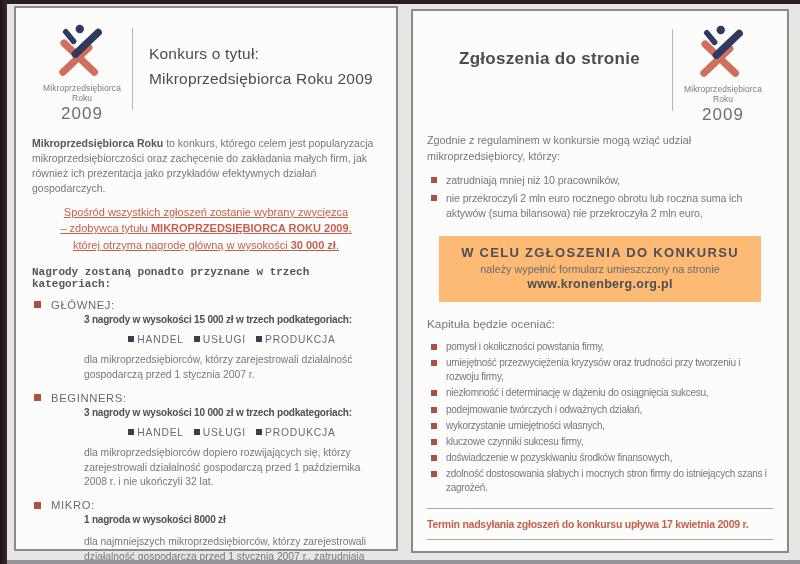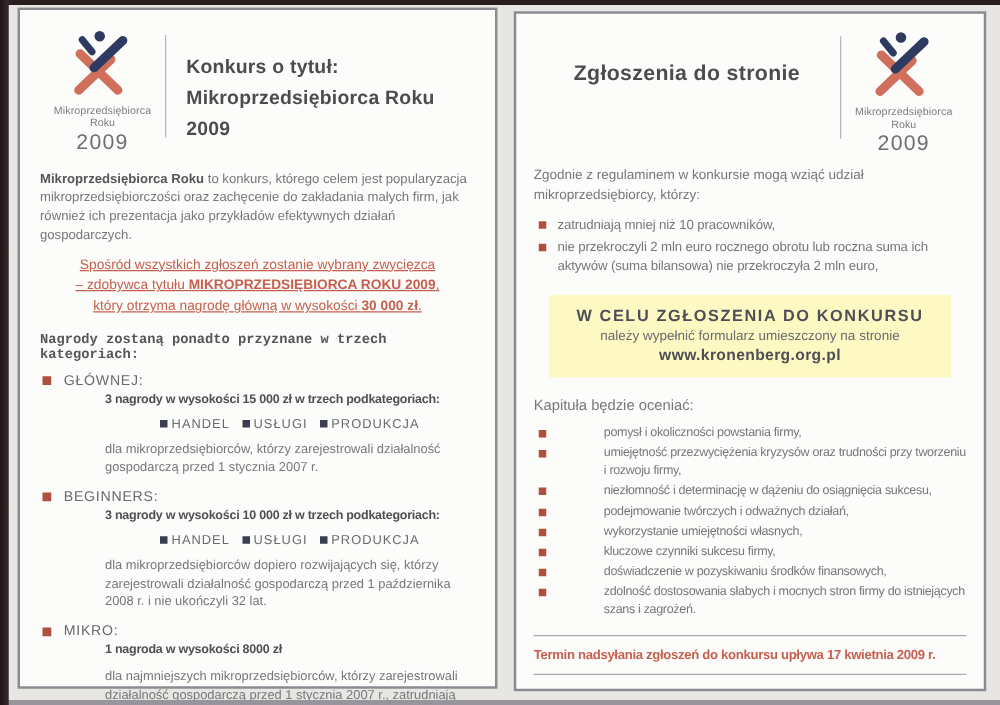--- a/index.html
+++ b/index.html
@@ -25,21 +25,21 @@
 
   
   .hdr { display:flex; align-items:flex-start; }
   .logo-block { width:100px; text-align:center; padding-top:8px; flex:0 0 auto; }
   .logo-block svg { display:block; margin:0 auto; }
   .logo-name { font-size:8.5px; color:#7c7c80; margin-top:3px; letter-spacing:0.1px; }
   .logo-roku { font-size:8.5px; color:#7c7c80; }
   .logo-year { font-size:17px; color:#6e6e72; letter-spacing:1px; margin-top:1px; }
   .vdiv { width:1px; background:#b7b7ba; height:82px; margin-top:12px; flex:0 0 auto; }
 
-  .left-title { padding:26px 0 0 16px; font-size:15.5px; font-weight:bold; color:#4c4c50; line-height:1.6; letter-spacing:0.2px; }
+  .left-title { padding:26px 0 0 16px; font-size:15.5px; font-weight:normal; color:#4c4c50; line-height:1.6; letter-spacing:0.2px; }
   .right-title-wrap { flex:1; text-align:center; padding-top:32px; }
   .right-title { font-size:17px; font-weight:bold; color:#4c4c50; letter-spacing:0.3px; }
 
   
   .intro { margin-top:12px; font-size:10.5px; line-height:1.42; color:#77777a; }
   .intro b { color:#55555a; }
   .highlight { margin-top:8px; text-align:center; color:#c6604e; font-size:11px; line-height:1.52;text-decoration:underline; }
   .highlight b { font-weight:bold; }
   .cats-heading { margin-top:12px; font-size:11px; font-weight:bold; color:#55555a;font-family:Liberation Mono, monospace; }
   .cat { margin-top:9px; }
@@ -52,26 +52,26 @@
   .subcats { margin:9px 0 0 52px; display:flex; justify-content:center; gap:10px; }
   .subcat { display:inline-flex; align-items:center; font-size:10.3px; color:#6a6a6e; letter-spacing:0.8px; }
   .cat-desc { margin:8px 0 0 52px; font-size:10.3px; line-height:1.45; color:#77777a; max-width:305px; }
 
   
   .r-intro { margin-top:8px; font-size:10.8px; line-height:1.45; color:#77777a; }
   .blist { margin-top:9px; }
   .brow { display:flex; margin-top:3px; }
   .brow .sq.red { width:6px; height:6px; margin:4px 9px 0 4px; }
   .brow .txt { font-size:10.6px; line-height:1.4; color:#77777a; letter-spacing:-0.1px; }
-  .cta-box { margin:15px 12px 0 12px; background:#fef9c3; text-align:center; padding:9px 6px 11px 6px; }
+  .cta-box { margin:15px 12px 0 12px; background:#fdba74; text-align:center; padding:9px 6px 11px 6px; }
   .cta-1 { font-size:13px; font-weight:bold; color:#4e4e58; letter-spacing:1.3px; }
   .cta-2 { font-size:10.8px; color:#6a6a6e; margin-top:3px; }
   .cta-3 { font-size:12.5px; font-weight:bold; color:#4e4e55; margin-top:2px; letter-spacing:0.3px; }
   .jury-heading { margin-top:15px; font-size:11.8px; color:#77777a; }
-  .criteria .brow { margin-top:2px;gap:37px; }
+  .criteria .brow { margin-top:2px; }
   .criteria .brow .sq.red { margin-top:4px; }
   .criteria .txt { font-size:10px; letter-spacing:-0.25px; line-height:1.42; }
   .hr { border-top:1px solid #a9a9ac; margin-top:12px; }
   .deadline { margin:9px 0; font-size:10.5px; font-weight:bold; color:#c6604e; letter-spacing:-0.25px; white-space:nowrap; }
 </style>
 </head>
 <body>
 
 <div class="edge-top"></div>
 <div class="edge-left"></div>
@@ -96,21 +96,21 @@
       <span>Konkurs o tytuł:</span><br>
       <span>Mikroprzedsiębiorca Roku 2009</span>
     </h1>
   </header>
 
   <p class="intro"><b>Mikroprzedsiębiorca Roku</b><span> to konkurs, którego celem jest popularyzacja mikroprzedsiębiorczości oraz zachęcenie do zakładania małych firm, jak również ich prezentacja jako przykładów efektywnych działań gospodarczych.</span></p>
 
   <div class="highlight">
     <div>Spośród wszystkich zgłoszeń zostanie wybrany zwycięzca</div>
     <div><span>– zdobywca tytułu </span><b>MIKROPRZEDSIĘBIORCA ROKU 2009</b><span>,</span></div>
-    <div><span>który otrzyma nagrodę główną w wysokości </span><b>30 000 zł</b><span>.</span></div>
+    <div><span>której otrzyma nagrodę główną w wysokości </span><b>30 000 zł</b><span>.</span></div>
   </div>
 
   <p class="cats-heading">Nagrody zostaną ponadto przyznane w trzech kategoriach:</p>
 
   <div class="cat">
     <div class="cat-label-row">
       <span class="sq red"></span>
       <span class="cat-label">GŁÓWNEJ:</span>
     </div>
     <div class="cat-prize">3 nagrody w wysokości 15 000 zł w trzech podkategoriach:</div>

